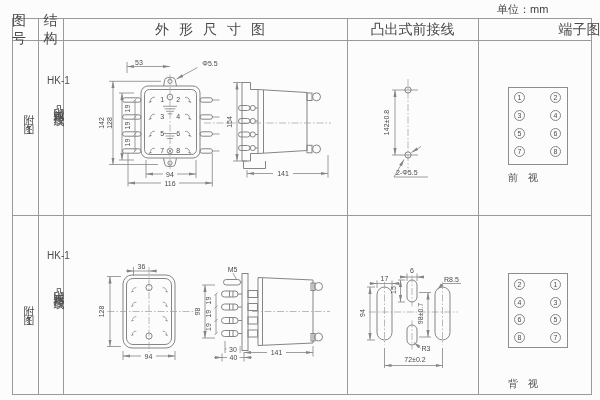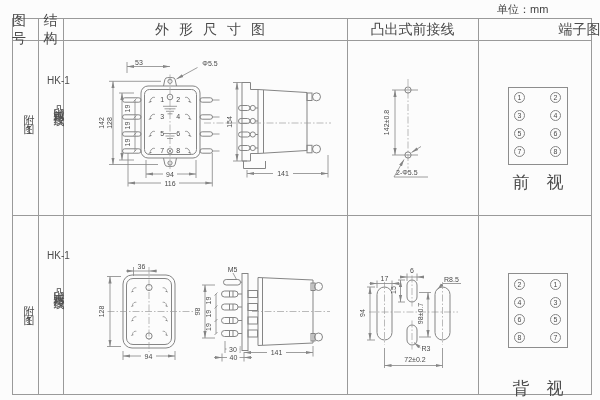--- a/index.html
+++ b/index.html
@@ -13,21 +13,21 @@
   .model{position:absolute;font-size:10px;}
   svg{position:absolute;overflow:visible;}
   svg text{font-family:"Liberation Sans",sans-serif;fill:#4a4a4a;}
   .dl{stroke:#858585;stroke-width:0.8;fill:none;}
   .ol{stroke:#858585;stroke-width:1;fill:none;}
   .cl{stroke:#9d9d9d;stroke-width:0.7;fill:none;stroke-dasharray:7 2 1.5 2;}
   .dt{font-size:7px;fill:#4a4a4a;}
   .bg{fill:#fcfcfc;stroke:none;}
   .term{position:absolute;border:1px solid #8d8d8d;box-sizing:border-box;}
   .tcirc{position:absolute;width:11px;height:11px;border:1px solid #858585;border-radius:50%;display:flex;align-items:center;justify-content:center;font-size:7px;color:#4a4a4a;box-sizing:border-box;}
-  .viewlab{position:absolute;font-size:17px;text-align:center;}
+  .viewlab{position:absolute;font-size:10px;}
 </style>
 </head>
 <body>
 
 <svg width="0" height="0">
   <defs>
     <marker id="ar" markerWidth="9" markerHeight="6" refX="7" refY="3" orient="auto-start-reverse" markerUnits="userSpaceOnUse">
       <path d="M0,1.4 L7,3 L0,4.6 Z" fill="#858585"></path>
     </marker>
     <g id="cg">

